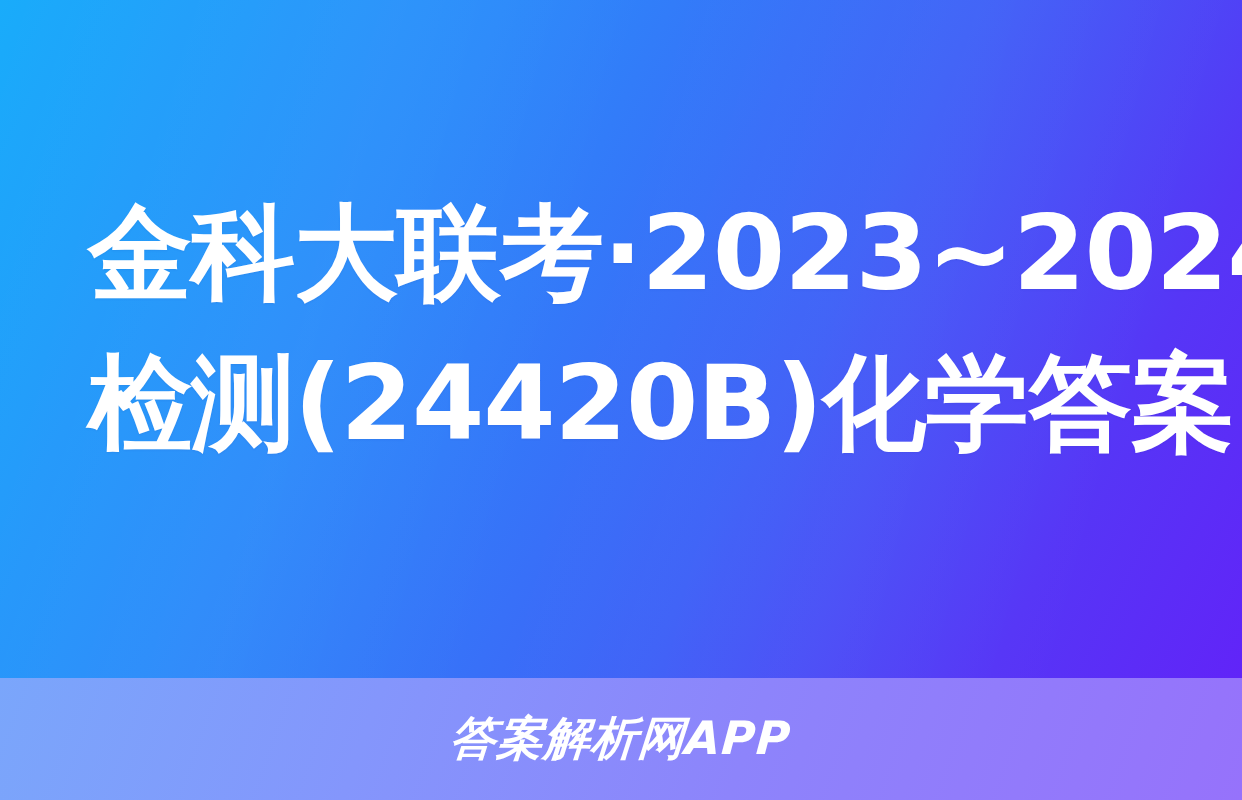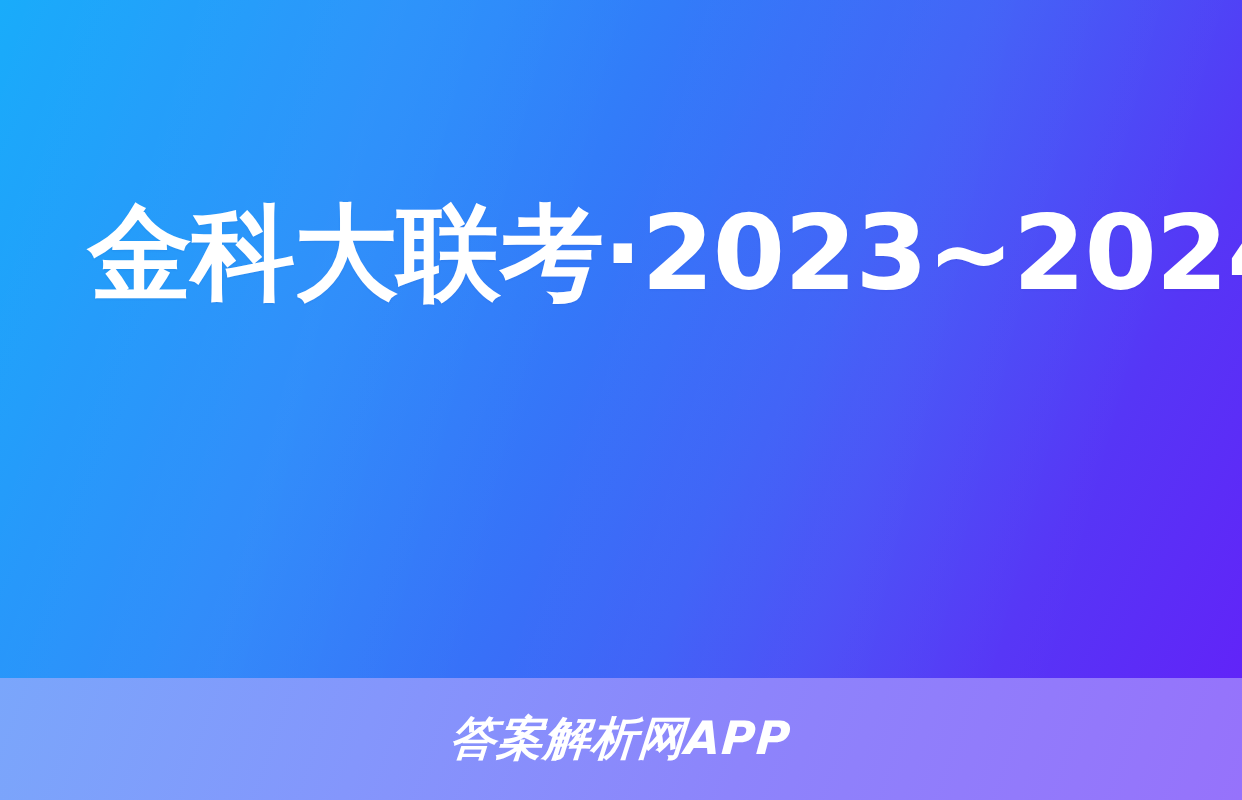--- a/index.html
+++ b/index.html
@@ -100,19 +100,20 @@
 </style>
 </head>
 <body>
 
 <div id="poster">
 
   <div class="hero"></div>
 
   <div class="title-block">
     <span class="title-line">金科大联考·2023~2024</span>
+    <span class="title-line">检测(24420B)化学答案</span>
   </div>
 
   <div class="footer-band">
     <span class="watermark">答案解析网APP</span>
   </div>
 
 </div>
 
 </body></html>

